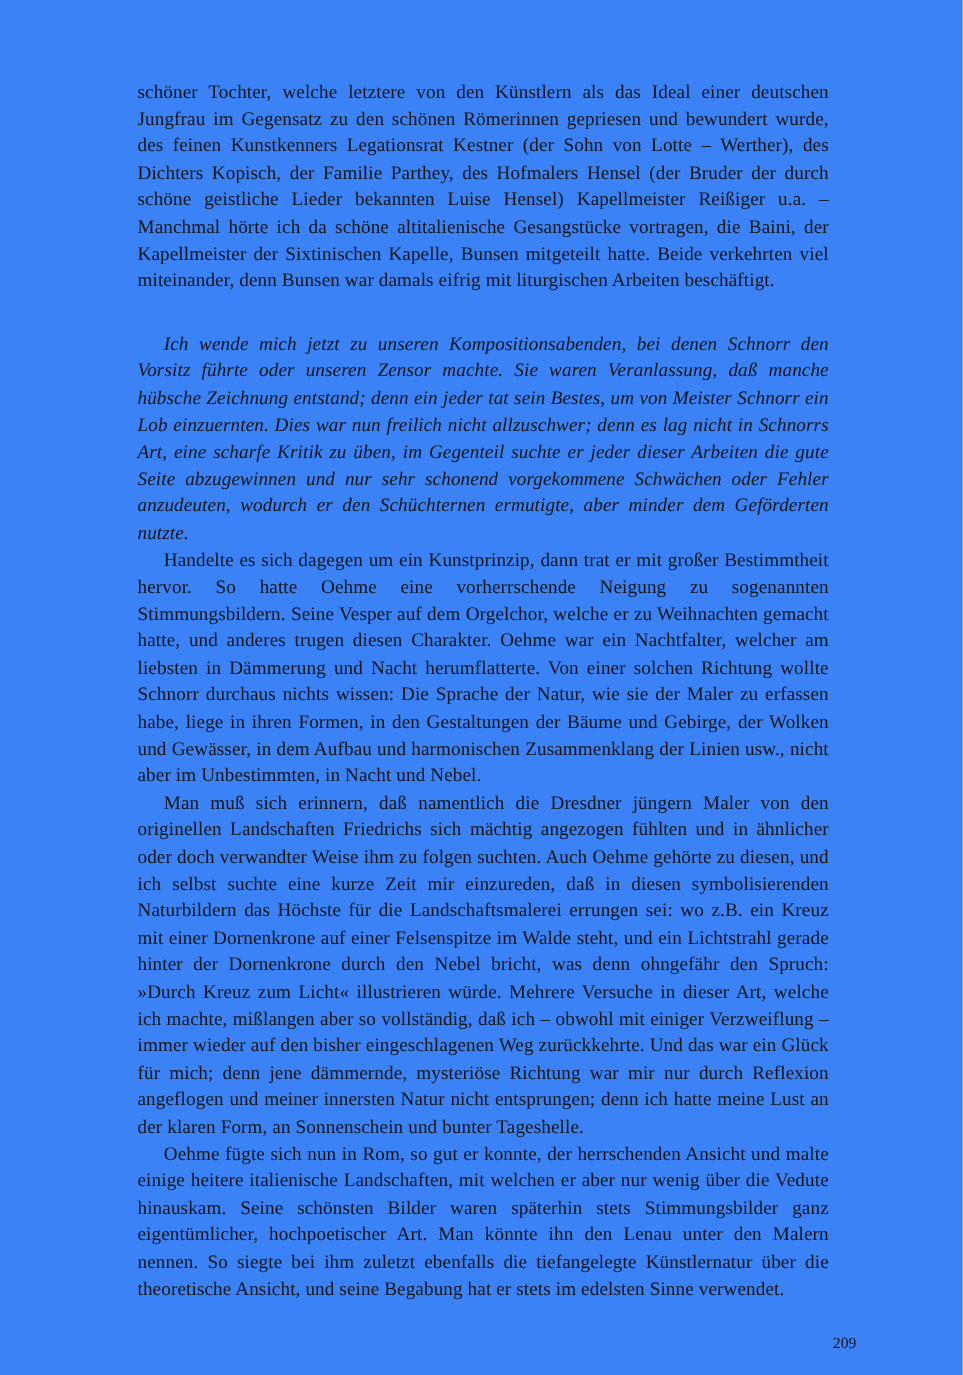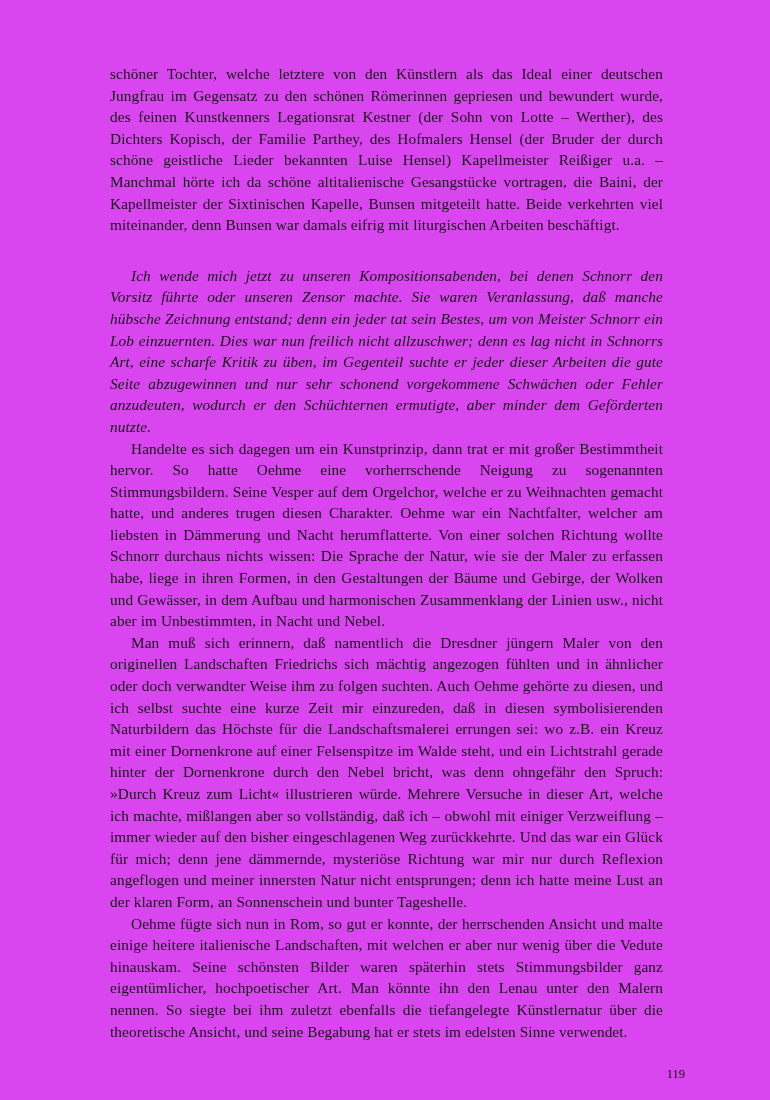--- a/index.html
+++ b/index.html
@@ -14,21 +14,21 @@
     font-family: "Liberation Serif", serif;
     color: #151515;
     overflow: hidden;
   }
   .page {
     position: absolute;
     top: 0;
     left: 0;
     width: 770px;
     height: 1100px;
-    background: #d946ef;
+    background: #3b82f6;
   }
   .text-block {
     position: absolute;
     left: 110px;
     top: 63px;
     width: 553px;
     font-size: 15.3px;
     line-height: 21.6px;
     text-align: justify;
     hyphens: auto;
@@ -59,14 +59,14 @@
 <body>
 
 <div class="page">
   <div class="text-block">
     <p>schöner Tochter, welche letztere von den Künstlern als das Ideal einer deutschen Jungfrau im Gegensatz zu den schönen Römerinnen gepriesen und bewundert wurde, des feinen Kunstkenners Legationsrat Kestner (der Sohn von Lotte – Werther), des Dichters Kopisch, der Familie Parthey, des Hofmalers Hensel (der Bruder der durch schöne geistliche Lieder bekannten Luise Hensel) Kapellmeister Reißiger u.a. – Manchmal hörte ich da schöne altitalienische Gesangstücke vortragen, die Baini, der Kapellmeister der Sixtinischen Kapelle, Bunsen mitgeteilt hatte. Beide verkehrten viel miteinander, denn Bunsen war damals eifrig mit liturgischen Arbeiten beschäftigt.</p>
     <p class="indent gap-before">Ich wende mich jetzt zu unseren Kompositionsabenden, bei denen Schnorr den Vorsitz führte oder unseren Zensor machte. Sie waren Veranlassung, daß manche hübsche Zeichnung entstand; denn ein jeder tat sein Bestes, um von Meister Schnorr ein Lob einzuernten. Dies war nun freilich nicht allzuschwer; denn es lag nicht in Schnorrs Art, eine scharfe Kritik zu üben, im Gegenteil suchte er jeder dieser Arbeiten die gute Seite abzugewinnen und nur sehr schonend vorgekommene Schwächen oder Fehler anzudeuten, wodurch er den Schüchternen ermutigte, aber minder dem Geförderten nutzte.</p>
     <p class="indent">Handelte es sich dagegen um ein Kunstprinzip, dann trat er mit großer Bestimmtheit hervor. So hatte Oehme eine vorherrschende Neigung zu sogenannten Stimmungsbildern. Seine Vesper auf dem Orgelchor, welche er zu Weihnachten gemacht hatte, und anderes trugen diesen Charakter. Oehme war ein Nachtfalter, welcher am liebsten in Dämmerung und Nacht herumflatterte. Von einer solchen Richtung wollte Schnorr durchaus nichts wissen: Die Sprache der Natur, wie sie der Maler zu erfassen habe, liege in ihren Formen, in den Gestaltungen der Bäume und Gebirge, der Wolken und Gewässer, in dem Aufbau und harmonischen Zusammenklang der Linien usw., nicht aber im Unbestimmten, in Nacht und Nebel.</p>
     <p class="indent">Man muß sich erinnern, daß namentlich die Dresdner jüngern Maler von den originellen Landschaften Friedrichs sich mächtig angezogen fühlten und in ähnlicher oder doch verwandter Weise ihm zu folgen suchten. Auch Oehme gehörte zu diesen, und ich selbst suchte eine kurze Zeit mir einzureden, daß in diesen symbolisierenden Naturbildern das Höchste für die Landschaftsmalerei errungen sei: wo z.B. ein Kreuz mit einer Dornenkrone auf einer Felsenspitze im Walde steht, und ein Lichtstrahl gerade hinter der Dornenkrone durch den Nebel bricht, was denn ohngefähr den Spruch: »Durch Kreuz zum Licht« illustrieren würde. Mehrere Versuche in dieser Art, welche ich machte, mißlangen aber so vollständig, daß ich – obwohl mit einiger Verzweiflung – immer wieder auf den bisher eingeschlagenen Weg zurückkehrte. Und das war ein Glück für mich; denn jene dämmernde, mysteriöse Richtung war mir nur durch Reflexion angeflogen und meiner innersten Natur nicht entsprungen; denn ich hatte meine Lust an der klaren Form, an Sonnenschein und bunter Tageshelle.</p>
     <p class="indent">Oehme fügte sich nun in Rom, so gut er konnte, der herrschenden Ansicht und malte einige heitere italienische Landschaften, mit welchen er aber nur wenig über die Vedute hinauskam. Seine schönsten Bilder waren späterhin stets Stimmungsbilder ganz eigentümlicher, hochpoetischer Art. Man könnte ihn den Lenau unter den Malern nennen. So siegte bei ihm zuletzt ebenfalls die tiefangelegte Künstlernatur über die theoretische Ansicht, und seine Begabung hat er stets im edelsten Sinne verwendet.</p>
   </div>
-  <div class="page-number">119</div>
+  <div class="page-number">209</div>
 </div>
 
 </body></html>

